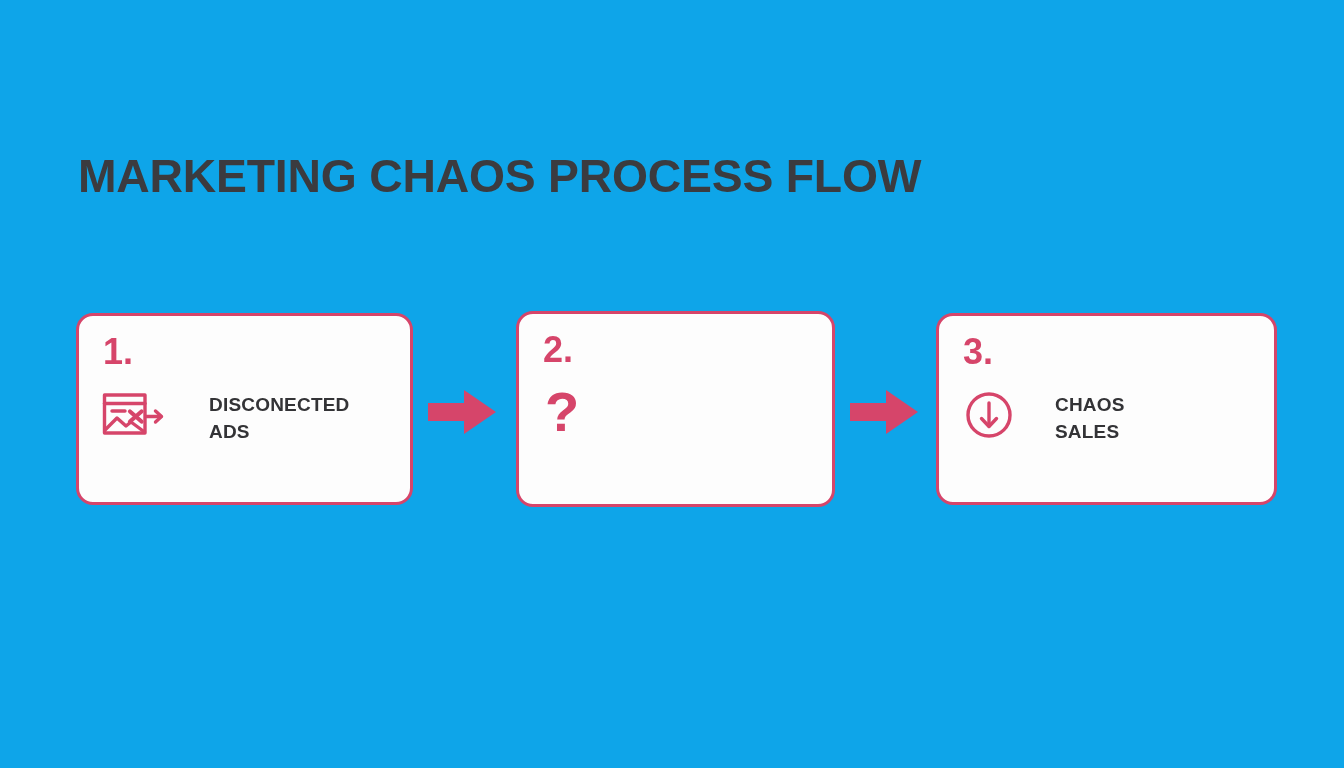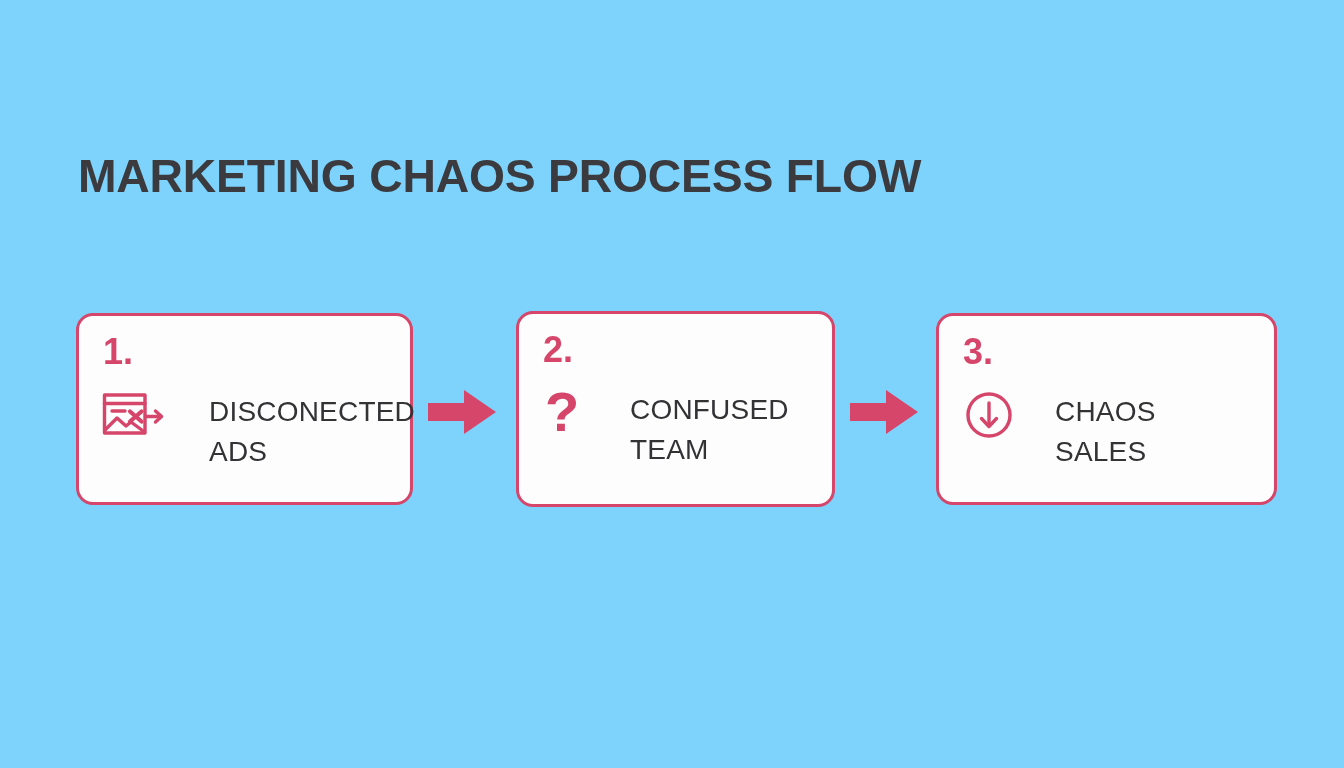--- a/index.html
+++ b/index.html
@@ -12,21 +12,21 @@
     height: 768px;
     background: #fbfbfb;
     font-family: "Liberation Sans", sans-serif;
     overflow: hidden;
     position: relative;
   }
 
   .slide {
     position: absolute;
     inset: 0;
-    background: #7dd3fc;
+    background: #0ea5e9;
   }
 
   
   .slide-title {
     position: absolute;
     left: 78px;
     top: 148px;
     font-size: 47px;
     font-weight: bold;
     letter-spacing: -0.2px;
@@ -87,22 +87,22 @@
     font-weight: bold;
     color: #d6456a;
     line-height: 0.9;
     font-family: "Liberation Sans", sans-serif;
     margin-left: 4px;
     margin-top: -2px;
   }
 
   .card-label {
     position: absolute;
-    font-size: 28px;
-    font-weight: normal;
+    font-size: 19px;
+    font-weight: bold;
     color: #333336;
     line-height: 1.42;
     letter-spacing: 0.2px;
     font-family: "Liberation Sans", sans-serif;
     white-space: pre-line;
   }
 
   .card-1 .card-label { left: 130px; top: 76px; }
   .card-2 .card-label { left: 111px; top: 76px; }
   .card-3 .card-label { left: 116px; top: 76px; }
@@ -158,22 +158,20 @@
       </svg>
     </div>
 
     <div class="flow-card card-2">
       <div class="card-number">2.</div>
 
       <div class="card-icon">
         <span class="qmark">?</span>
       </div>
 
-      <div class="card-label">CONFUSED
-TEAM</div>
     </div>
 
     <div class="flow-arrow arrow-2">
       <svg width="70" height="44" viewBox="0 0 70 44">
         <path d="M0 13 H36 V0 L68 22 L36 44 V31 H0 Z" fill="#d6456a"></path>
       </svg>
     </div>
 
     <div class="flow-card card-3">
       <div class="card-number">3.</div>

